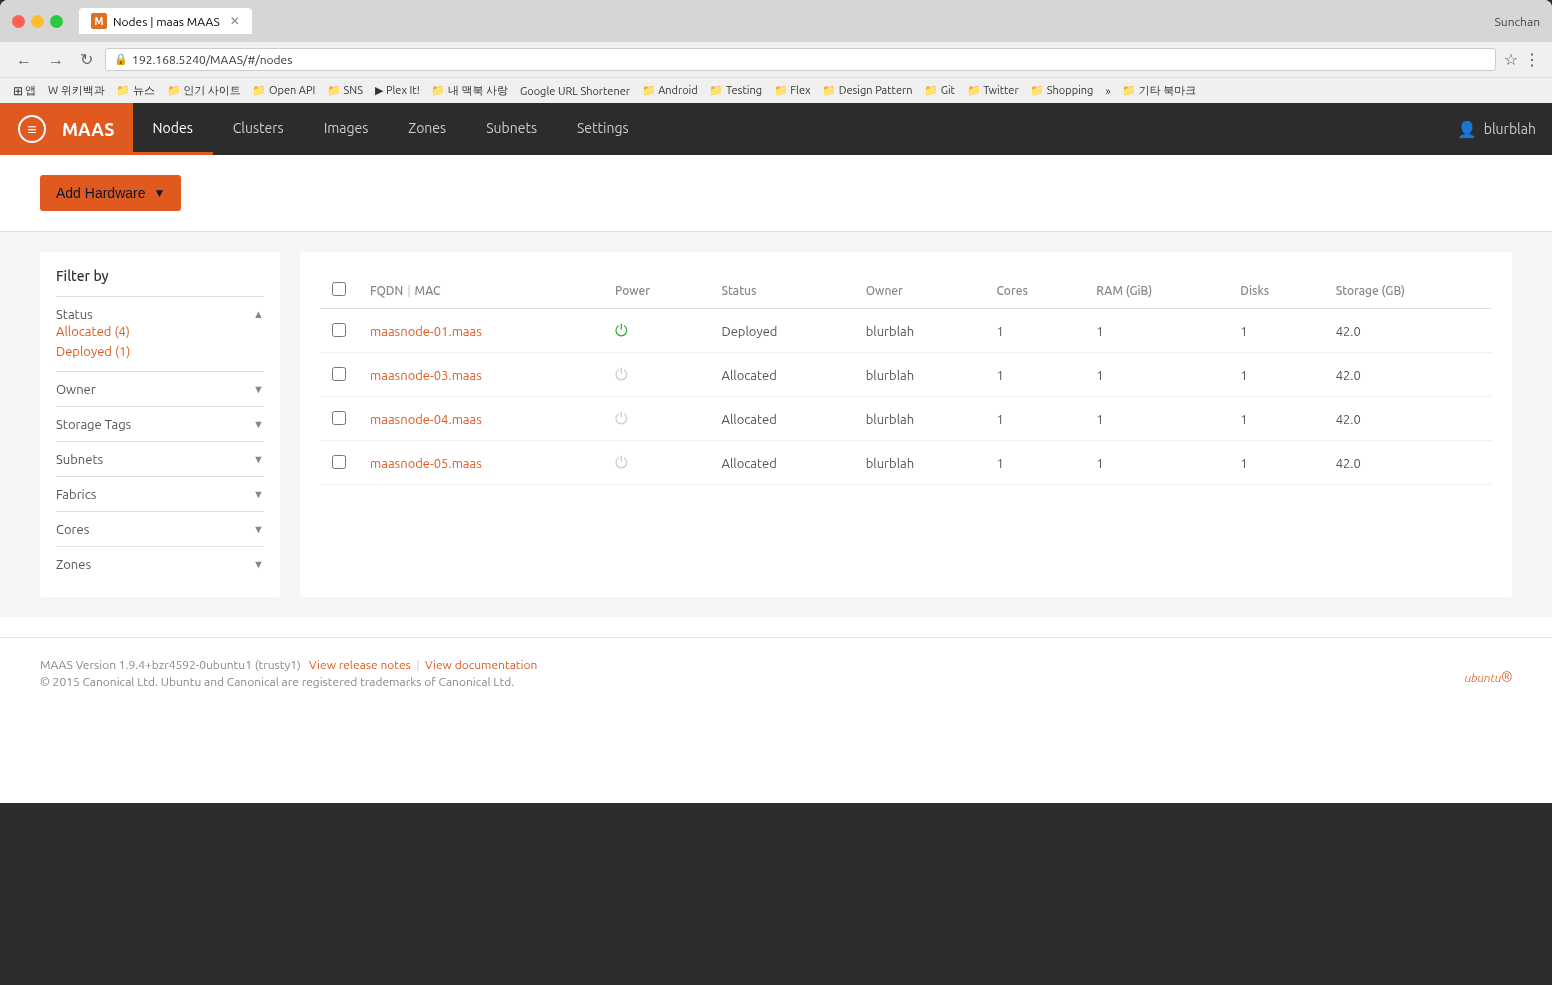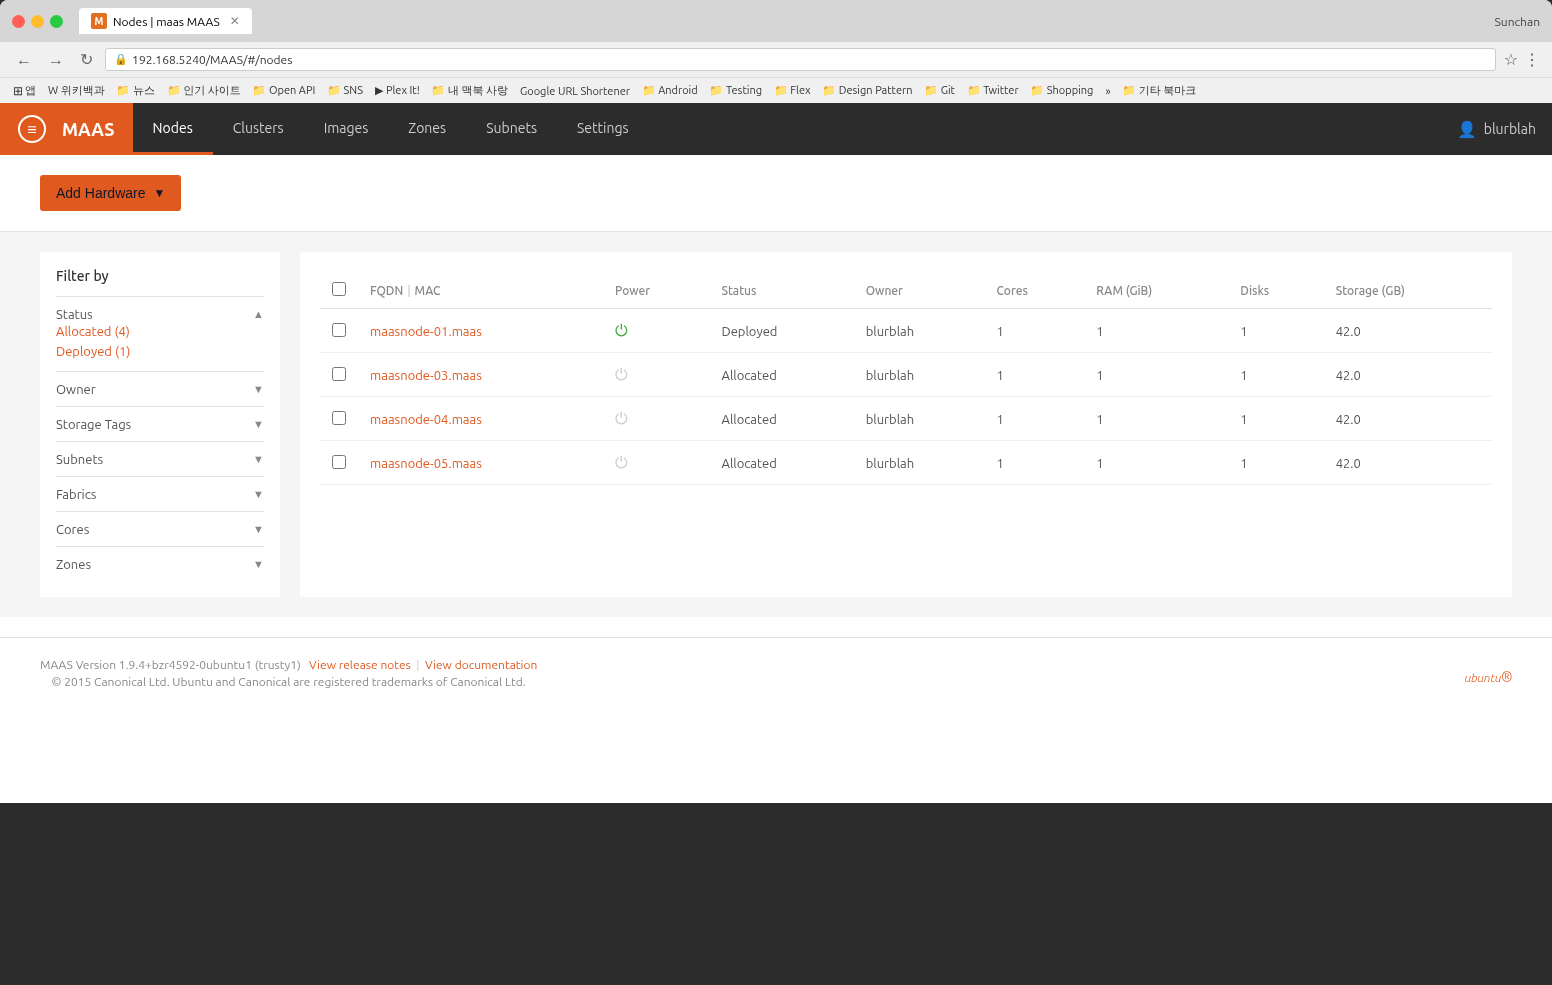--- a/index.html
+++ b/index.html
@@ -315,21 +315,21 @@
       background: white;
       padding: 20px 40px;
       border-top: 1px solid #e0e0e0;
       font-size: 12px;
       color: #888;
       display: flex;
       justify-content: space-between;
       align-items: center;
       margin-top: 20px;
     }
-    .footer-left { display: flex; flex-direction: column; gap: 4px; align-items: center; }
+    .footer-left { display: flex; flex-direction: column; gap: 4px; }
     .footer-link { color: #e05a20; cursor: pointer; text-decoration: none; }
     .footer-divider { color: #ccc; }
     .ubuntu-logo {
       color: #e05a20;
       font-size: 22px;
       font-weight: 300;
       font-style: italic;
     }
     .ubuntu-logo span { font-size: 12px; }
 

